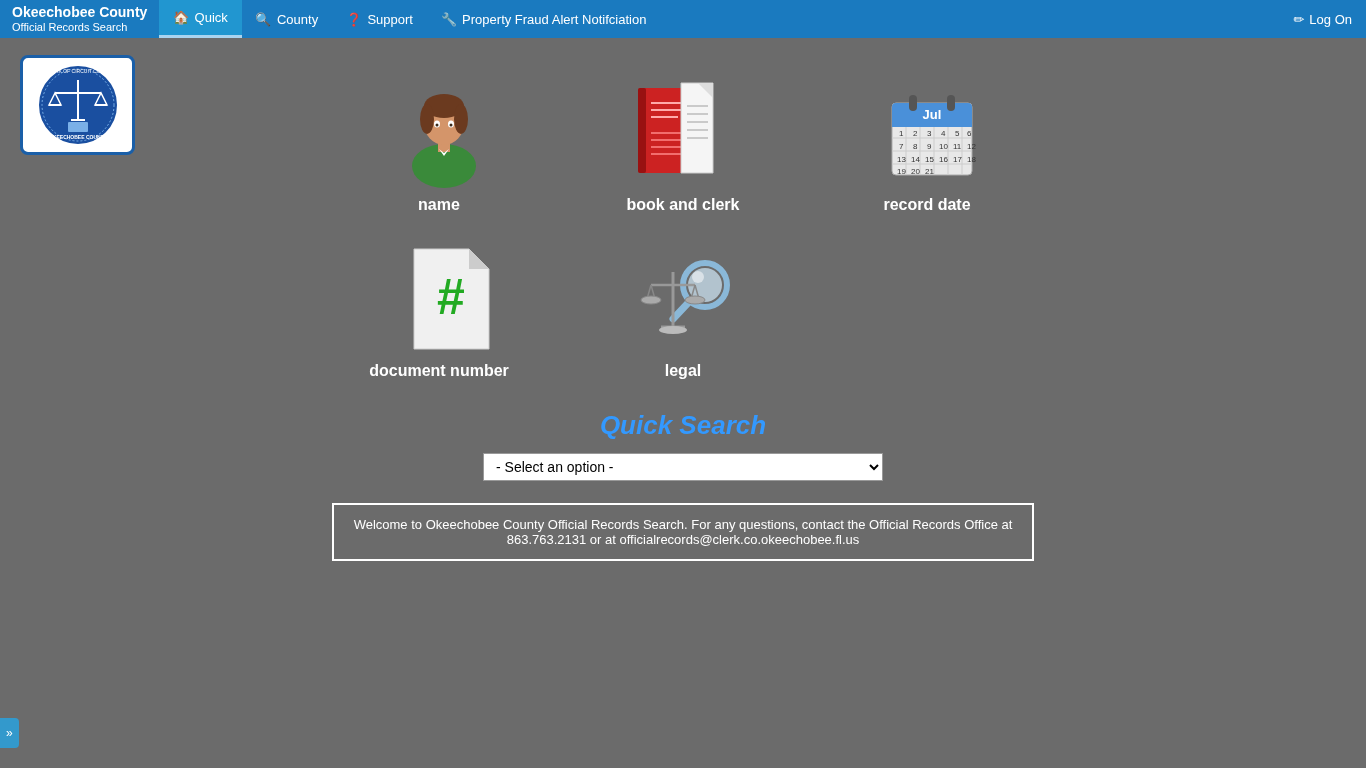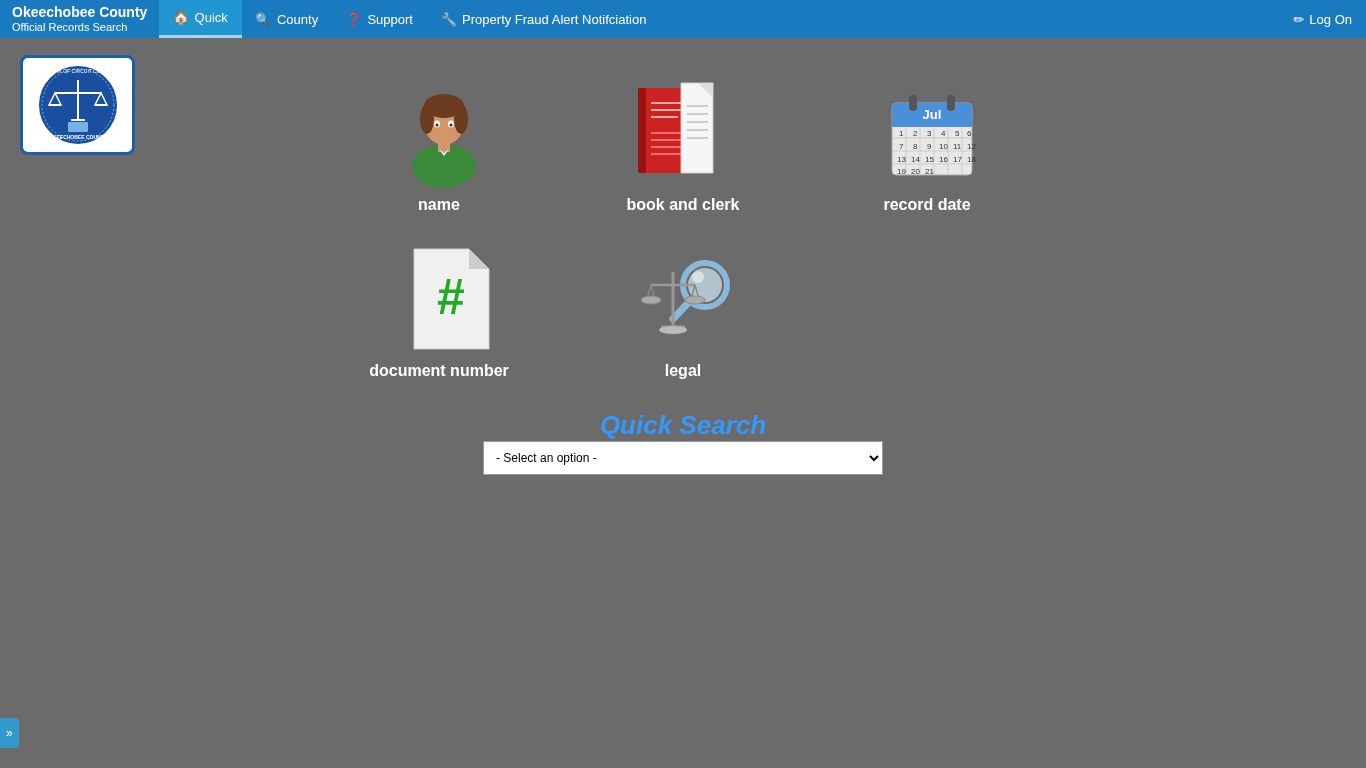--- a/index.html
+++ b/index.html
@@ -108,32 +108,33 @@
       font-size: 16px;
       font-weight: bold;
       text-align: center;
     }
 
     
     .quick-search-section {
       display: flex;
       flex-direction: column;
       align-items: center;
+      gap: 12px;
       width: 100%;
     }
     .quick-search-title {
       color: #3399ff;
       font-size: 26px;
       font-weight: bold;
       font-style: italic;
     }
     .quick-search-select {
       width: 400px;
-      height: 34px;
-      font-size: 12px;
+      height: 28px;
+      font-size: 14px;
       padding: 4px 8px;
       border: 1px solid #999;
       background: white;
       cursor: pointer;
     }
 
     
     .welcome-box {
       border: 2px solid white;
       background: transparent;
@@ -384,19 +385,24 @@
     <select class="quick-search-select">
       <option>- Select an option -</option>
       <option>Name</option>
       <option>Document</option>
       <option>Book and Page</option>
       <option>Record Date</option>
       <option>Document Number</option>
       <option>Legal</option>
     </select>
 
+    <div class="welcome-box">
+      <span>Welcome to Okeechobee County Official Records Search. For any questions, contact the Official Records Office at</span>
+      <br>
+      <span>863.763.2131 or at officialrecords@clerk.co.okeechobee.fl.us</span>
+    </div>
   </div>
 
 </div>
 
 <div class="sidebar-tab">
   <span>»</span>
 </div>
 
 </body></html>

